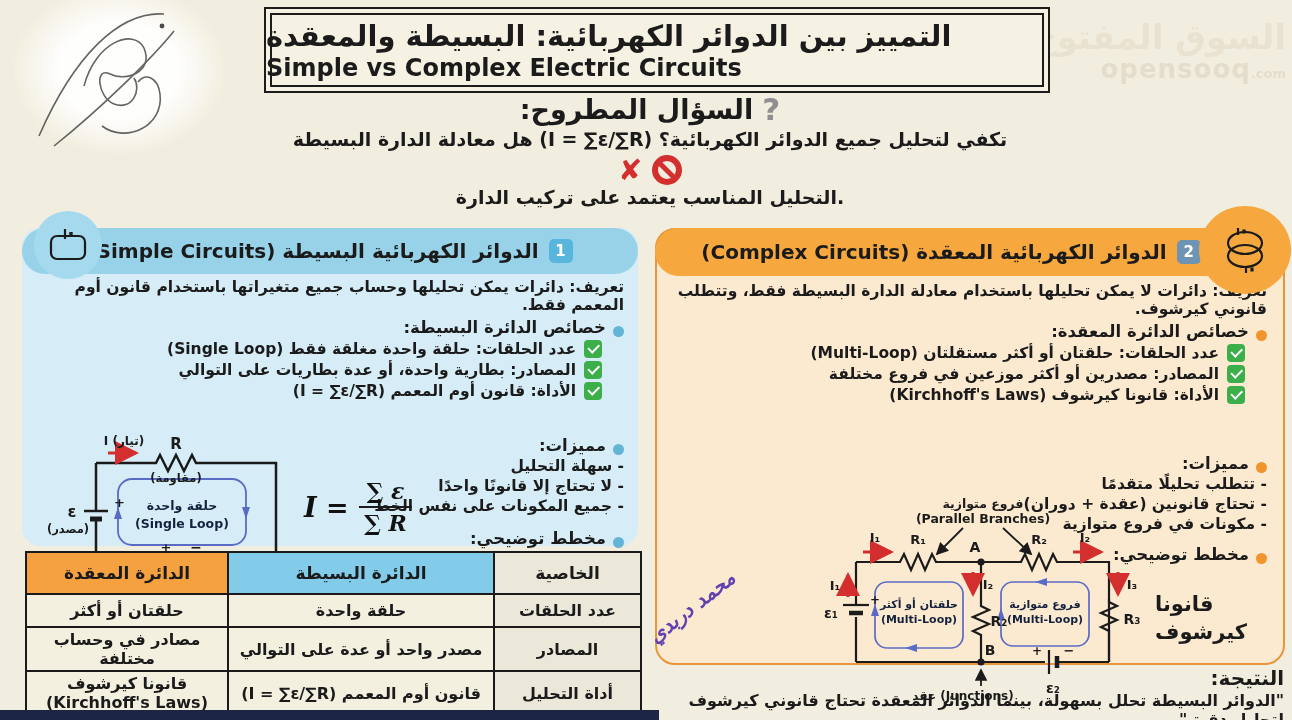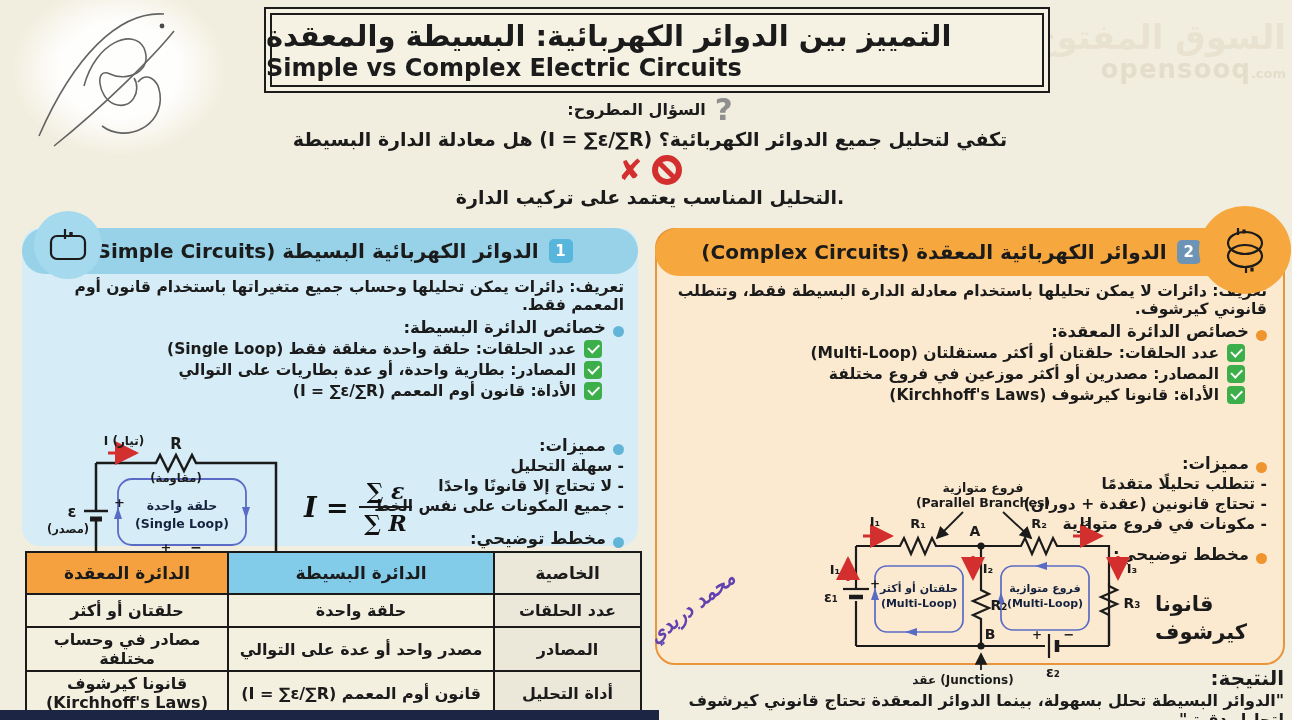--- a/index.html
+++ b/index.html
@@ -20,21 +20,21 @@
   
   .title-box { position:absolute; left:255px; top:7px; width:786px; height:86px; background:#f6f2e3;
     border:2px solid #1c1c1c; box-shadow: inset 0 0 0 4px #f6f2e3, inset 0 0 0 6px #1c1c1c;
     display:flex; flex-direction:column; align-items:flex-start; justify-content:center;margin-left:9px; }
   .title-ar { font-size:29px; font-weight:800; }
   .title-en { font-size:24px; font-weight:700; margin-top:1px; }
 
   
   .question { position:absolute; left:120px; top:94px; width:1060px; text-align:center; }
   .q-row { display:flex; justify-content:center; align-items:center; gap:9px; direction:rtl; }
-  .q-heading { font-size:16px; font-weight:800; }
+  .q-heading { font-size:27px; font-weight:800; }
   .q-icon { color:#8f8f8f; font-size:31px; font-weight:800; line-height:1; }
   .q-text { font-size:19px; font-weight:700; margin-top:3px; }
   .q-answer-row { margin-top:5px; font-size:25px; font-weight:800; }
   .q-note { font-size:19px; font-weight:700; margin-top:1px; }
   .noentry { width:30px; height:30px; border:6px solid #d32f2f; border-radius:50%; position:relative; flex:0 0 auto; }
   .noentry::after { content:""; position:absolute; left:-2px; top:6.5px; width:22px; height:5px; background:#d32f2f; transform:rotate(45deg); }
   .xmark { color:#d32f2f; font-size:29px; font-weight:800; line-height:1; }
 
   
   .sec-head { display:flex; align-items:flex-end; gap:7px; direction:rtl; font-weight:800; }
@@ -70,21 +70,21 @@
   
   .panel-c { position:absolute; left:655px; top:228px; width:630px; height:437px; background:#fcead0;
     border:2.5px solid #e8953c; border-radius:20px; }
   .panel-c-header { position:absolute; left:-2px; top:-2px; width:592px; height:48px; background:#f6a73d; border-radius:24px;
     display:flex; align-items:center; justify-content:center; gap:10px; direction:rtl; font-size:20px; font-weight:800; }
   .badge-2 { background:#6d93b5; }
   .icon-circle-c { position:absolute; right:-8px; top:-24px; width:92px; height:88px; background:#f6a73d; border-radius:50%;
     display:flex; align-items:center; justify-content:center; z-index:2; }
   .panel-c-body { position:absolute; inset:52px 16px 0 10px; direction:rtl; text-align:right; }
   .c-feats { position:absolute; right:0; top:172px; width:330px; }
-  .c-diagram { position:absolute; left:124px; top:196px; }
+  .c-diagram { position:absolute; left:124px; top:212px; }
   .kirchhoff { position:absolute; left:488px; top:308px; width:134px; text-align:left; direction:rtl;
     font-size:21px; font-weight:800; line-height:1.35; }
 
   
   .hand-sig { position:absolute; left:625px; top:600px; width:120px; color:#6242b0; font-size:20px; font-weight:700;
     font-style:italic; transform:rotate(-38deg); direction:rtl; z-index:5; }
 
   
   .result { position:absolute; right:8px; top:666px; width:640px; direction:rtl; text-align:right; }
   .result-h { font-size:20px; font-weight:800; }

